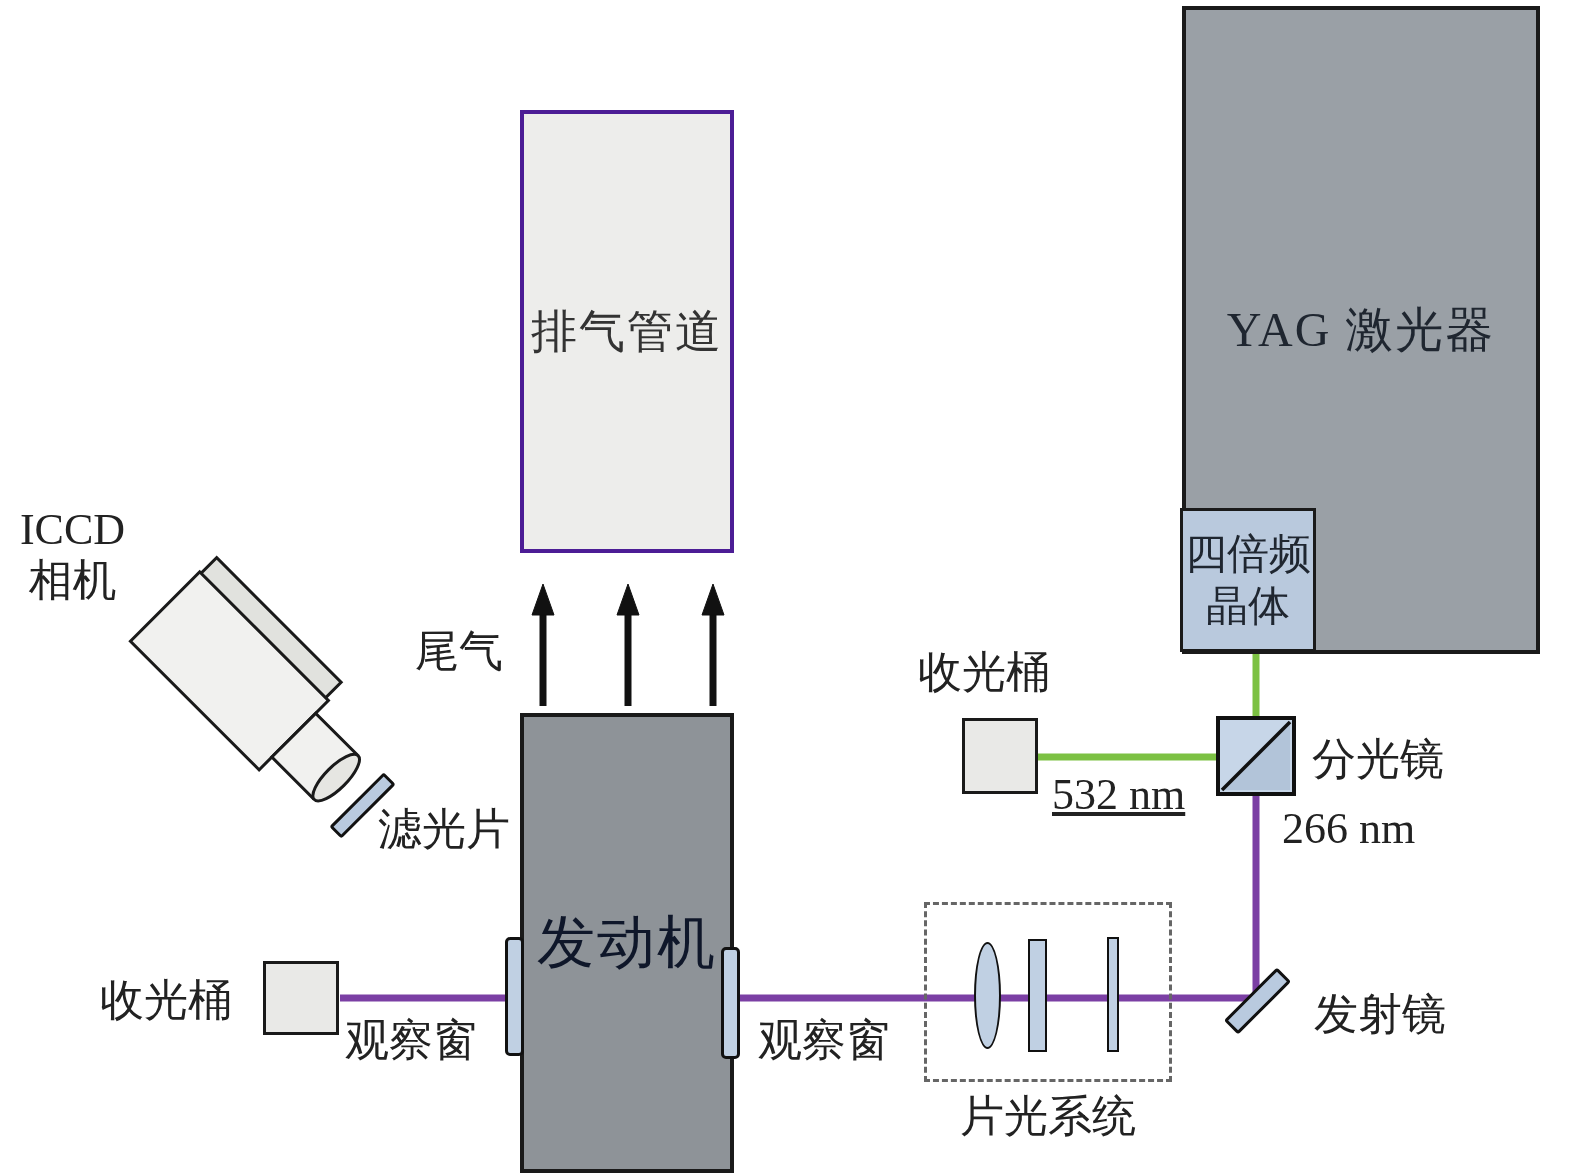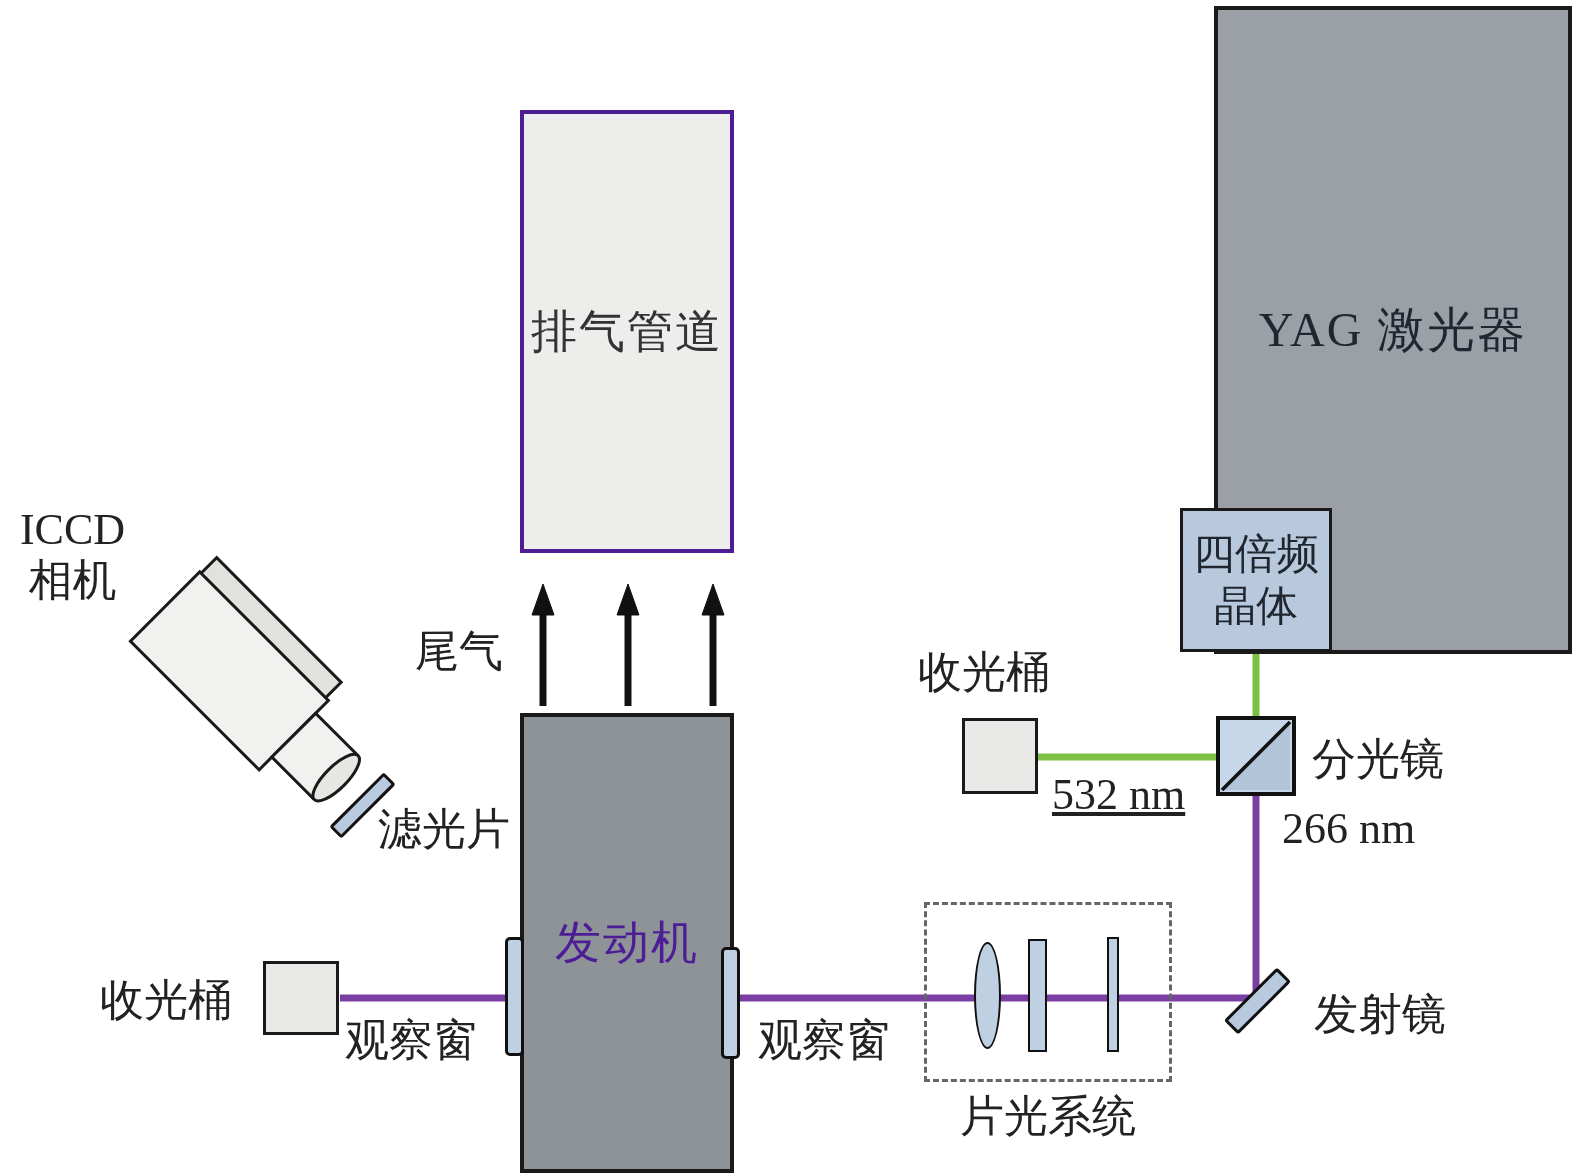--- a/index.html
+++ b/index.html
@@ -8,23 +8,23 @@
     font-family:"Liberation Serif","DejaVu Serif",serif;color:#222;
   }
   .label{
     position:absolute;font-size:44px;line-height:1.15;color:#222;
     white-space:nowrap;z-index:4;
   }
   .center{display:flex;align-items:center;justify-content:center;text-align:center;}
   .box{position:absolute;box-sizing:border-box;}
 
   #exhaust-pipe{left:520px;top:110px;width:214px;height:443px;background:#ededeb;border:4px solid #4c1d95;z-index:2;font-size:46px;color:#333;letter-spacing:2px;}
-  #combustion-chamber{left:520px;top:713px;width:214px;height:460px;background:#8e9398;border:4px solid #1a1a1a;z-index:2;font-size:46px;color:#4c1d95;flex-direction:column;letter-spacing:2px;}
-  #yag-laser{left:1182px;top:6px;width:358px;height:648px;background:#9aa0a6;border:4px solid #1a1a1a;z-index:2;font-size:48px;color:#1f2630;letter-spacing:2px;margin-left:32px;}
-  #crystal{left:1180px;top:508px;width:152px;height:144px;background:#b9c9dd;border:3px solid #1a1a1a;z-index:3;font-size:42px;color:#1f2630;flex-direction:column;line-height:1.25;}
+  #combustion-chamber{left:520px;top:713px;width:214px;height:460px;background:#8e9398;border:4px solid #1a1a1a;z-index:2;font-size:58px;color:#0f172a;flex-direction:column;letter-spacing:2px;}
+  #yag-laser{left:1182px;top:6px;width:358px;height:648px;background:#9aa0a6;border:4px solid #1a1a1a;z-index:2;font-size:48px;color:#1f2630;letter-spacing:2px;}
+  #crystal{left:1180px;top:508px;width:136px;height:144px;background:#b9c9dd;border:3px solid #1a1a1a;z-index:3;font-size:42px;color:#1f2630;flex-direction:column;line-height:1.25;}
   #beam-splitter{left:1216px;top:716px;width:80px;height:80px;background:#c7d6e8;border:4px solid #111;z-index:3;}
   #dump-right{left:962px;top:718px;width:76px;height:76px;background:#e9e9e7;border:3px solid #1a1a1a;z-index:3;}
   #dump-left{left:263px;top:961px;width:76px;height:74px;background:#e9e9e7;border:3px solid #1a1a1a;z-index:3;}
   .window{background:#c0d0e3;border:3px solid #111;border-radius:5px;z-index:3;}
   #window-left{left:505px;top:937px;width:19px;height:119px;}
   #window-right{left:721px;top:947px;width:19px;height:112px;}
   #sheet-box{left:924px;top:902px;width:248px;height:180px;border:3px dashed #666;z-index:2;background:transparent;}
   .lens{background:#c0d0e3;border:2.5px solid #111;z-index:3;}
   #lens-1{left:974px;top:942px;width:27px;height:107px;border-radius:50%;}
   #lens-2{left:1028px;top:939px;width:19px;height:113px;}

